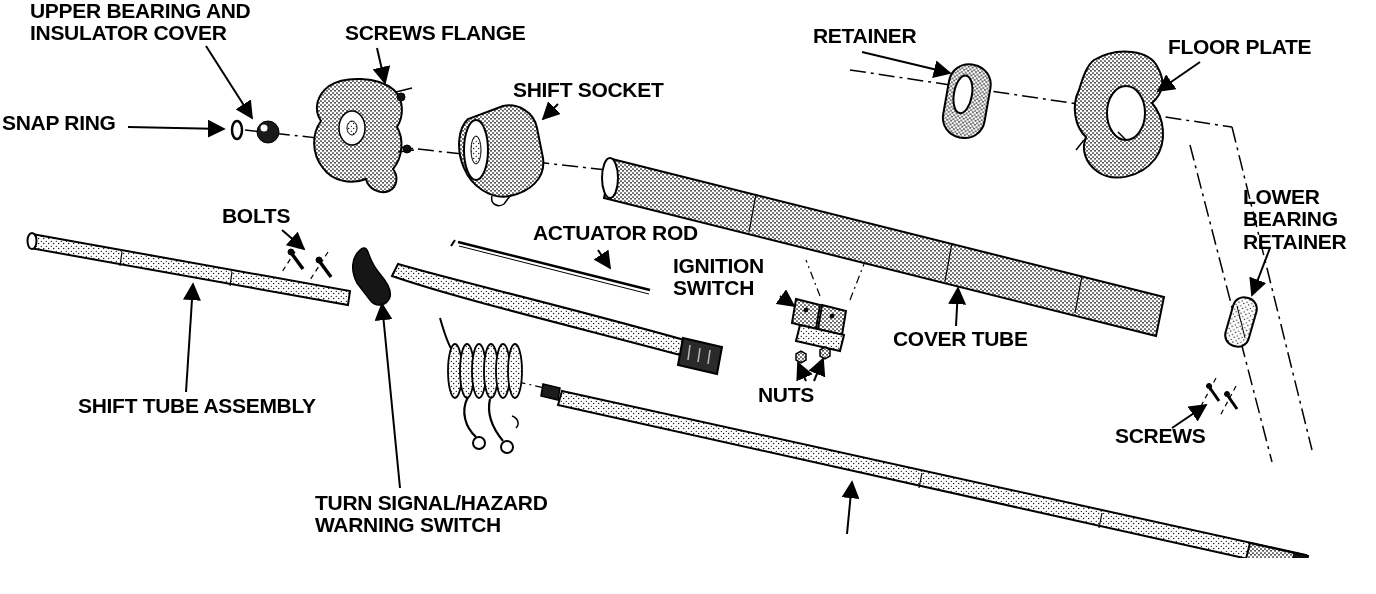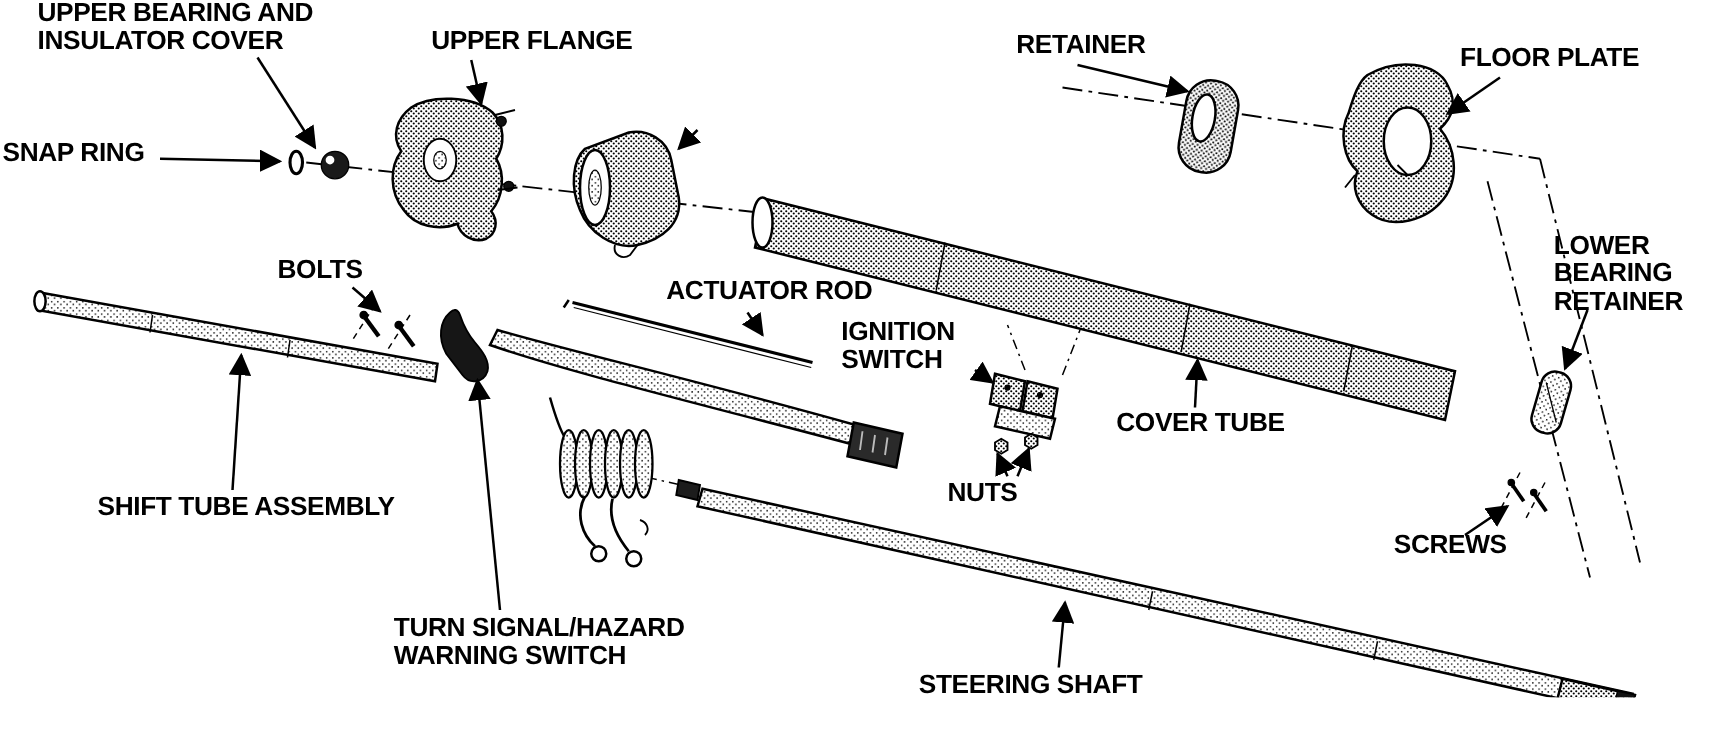--- a/index.html
+++ b/index.html
@@ -189,32 +189,32 @@
       <path d="M806,381 L798,363" marker-end="url(#arrow)"></path>
       <path d="M814,381 L823,359" marker-end="url(#arrow)"></path>
       <path d="M1172,428 L1206,405" marker-end="url(#arrow)"></path>
       <path d="M400,488 L382,304" marker-end="url(#arrow)"></path>
       <path d="M847,534 L852,482" marker-end="url(#arrow)"></path>
     </g>
   </svg>
 
   <div class="lbl" style="left:30px; top:0px">UPPER BEARING AND
 INSULATOR COVER</div>
-  <div class="lbl" style="left:345px; top:22px">UPPER FLANGE</div>
+  <div class="lbl" style="left:345px; top:22px">SCREWS FLANGE</div>
+  <div class="lbl" style="left:513px; top:79px">SHIFT SOCKET</div>
   <div class="lbl" style="left:2px;  top:112px">SNAP RING</div>
   <div class="lbl" style="left:813px; top:25px">RETAINER</div>
   <div class="lbl" style="left:1168px; top:36px">FLOOR PLATE</div>
   <div class="lbl" style="left:222px; top:205px">BOLTS</div>
   <div class="lbl" style="left:533px; top:222px">ACTUATOR ROD</div>
   <div class="lbl" style="left:673px; top:255px">IGNITION
 SWITCH</div>
   <div class="lbl" style="left:893px; top:328px">COVER TUBE</div>
   <div class="lbl" style="left:1243px; top:186px">LOWER
 BEARING
 RETAINER</div>
   <div class="lbl" style="left:78px; top:395px">SHIFT TUBE ASSEMBLY</div>
   <div class="lbl" style="left:758px; top:384px">NUTS</div>
   <div class="lbl" style="left:1115px; top:425px">SCREWS</div>
   <div class="lbl" style="left:315px; top:492px">TURN SIGNAL/HAZARD
 WARNING SWITCH</div>
-  <div class="lbl" style="left:735px; top:537px">STEERING SHAFT</div>
 
 </div>
 
 </body></html>

